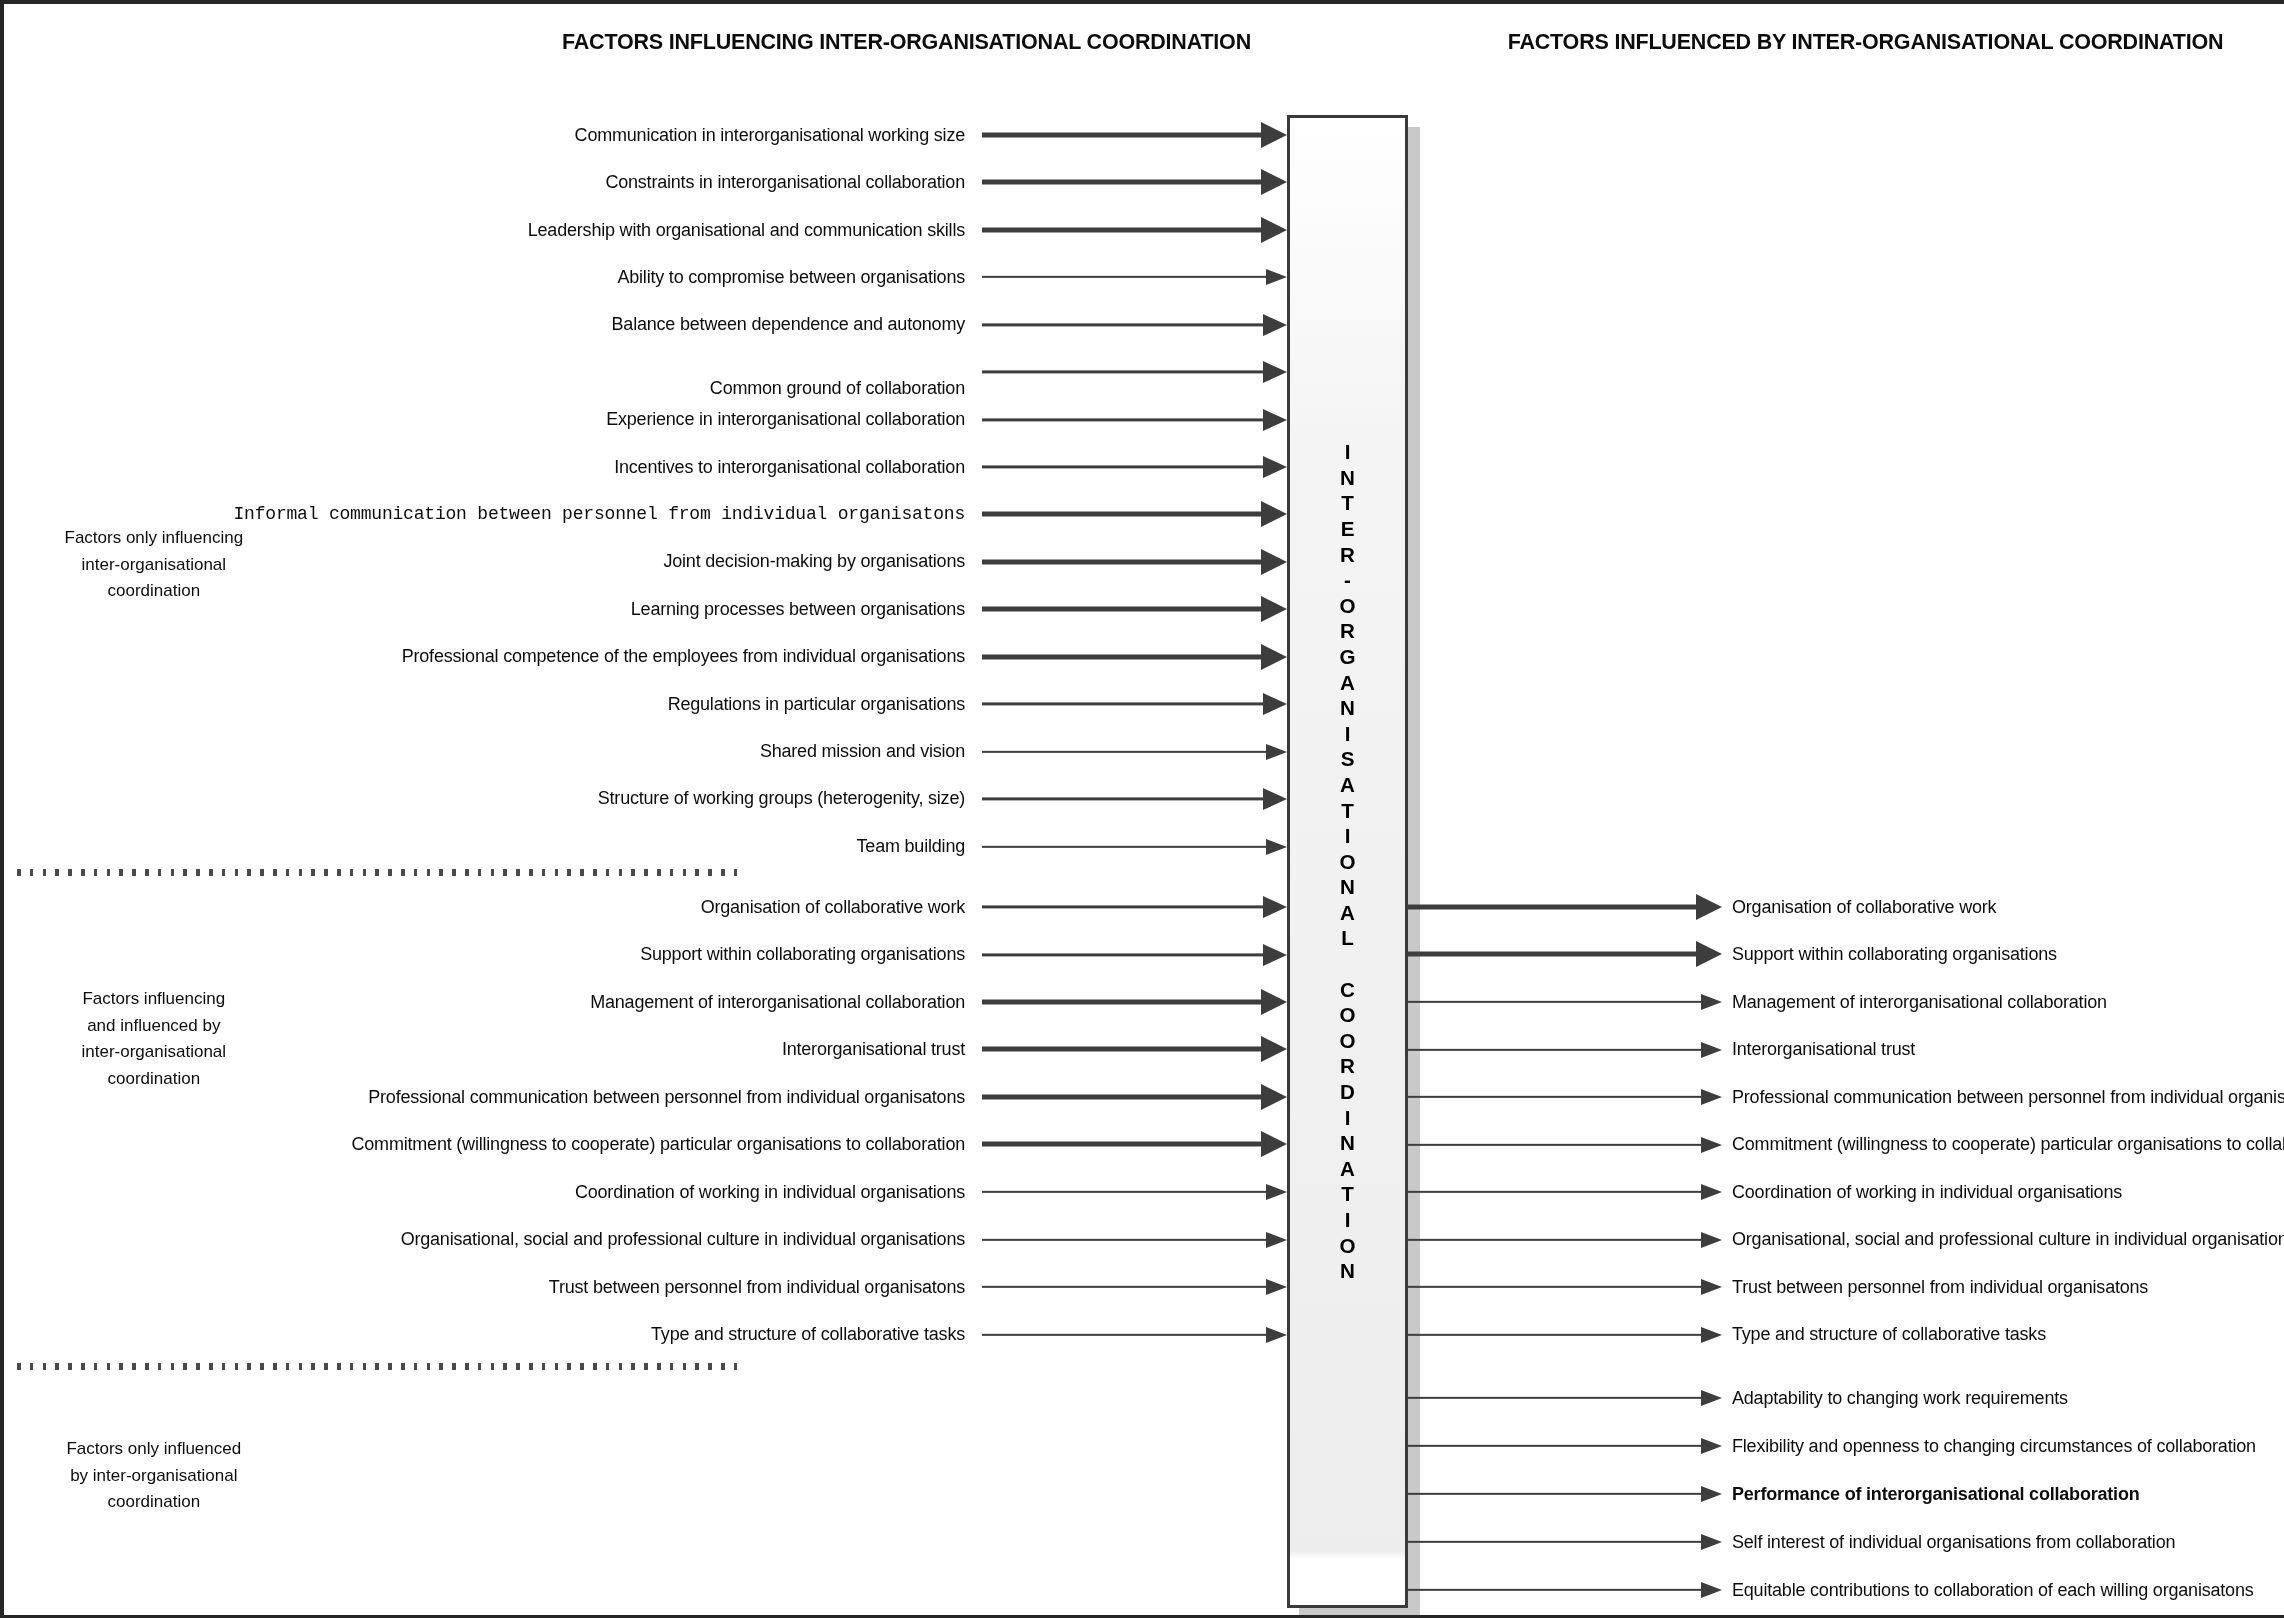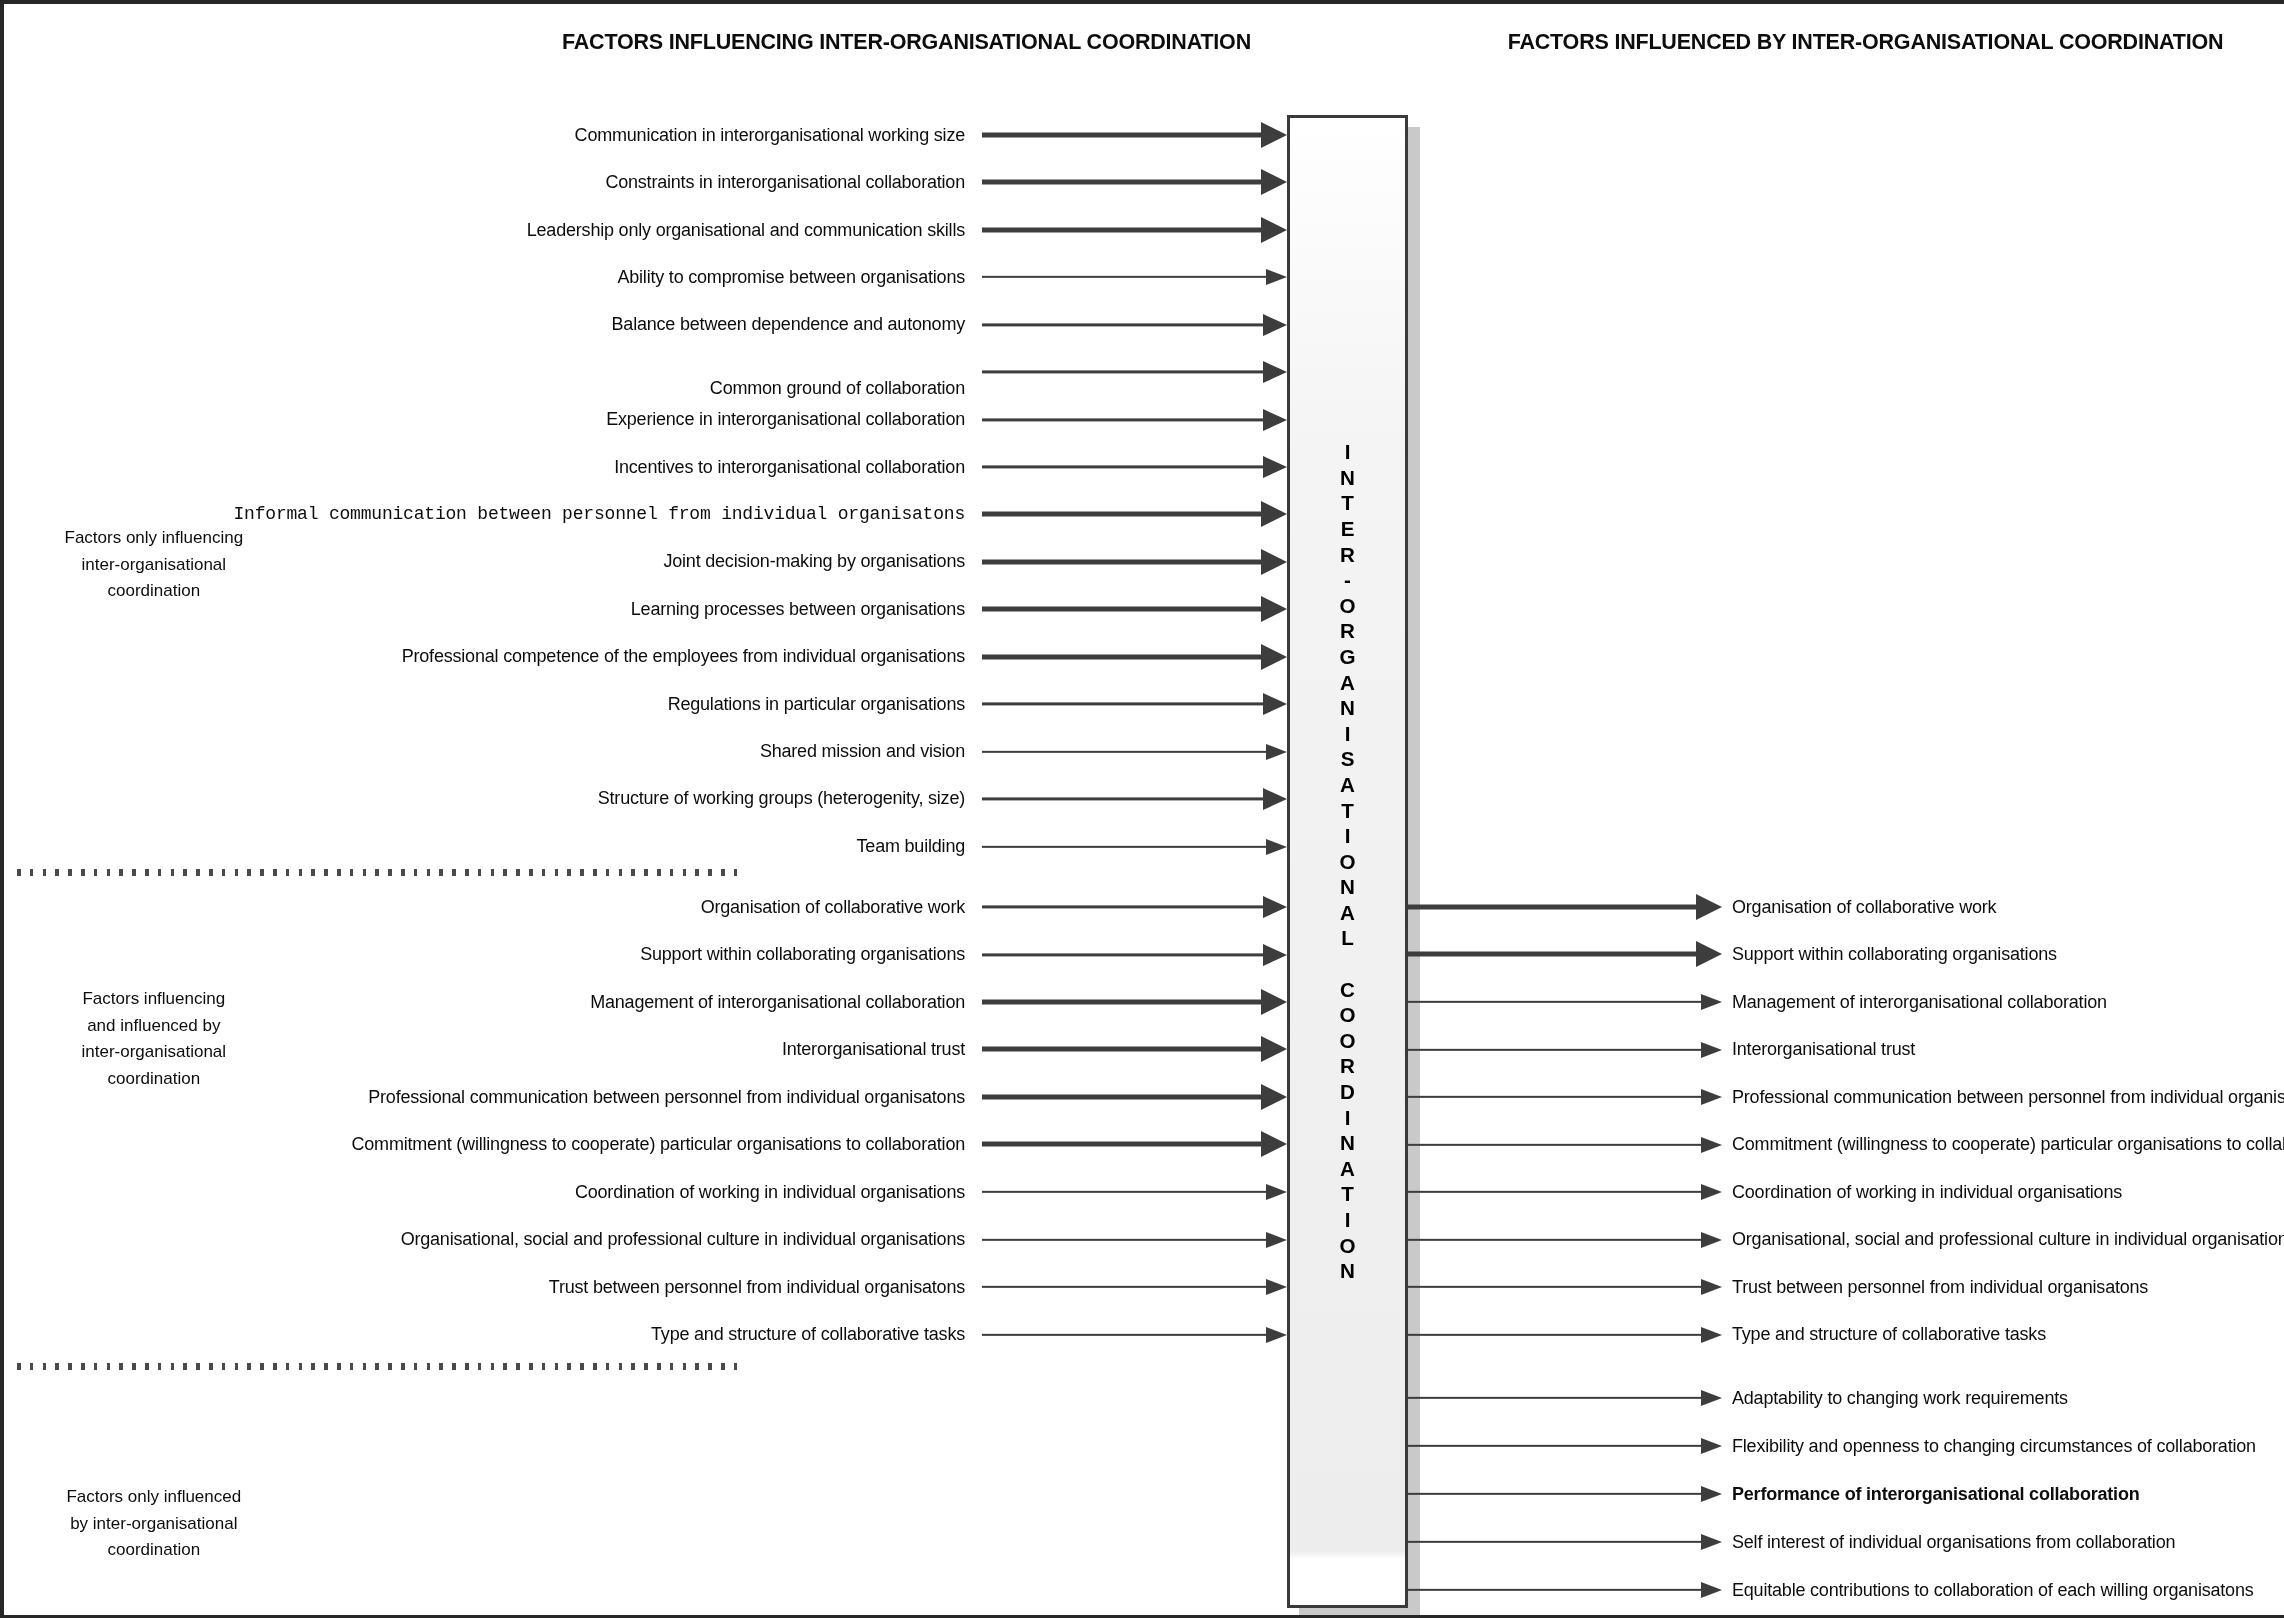--- a/index.html
+++ b/index.html
@@ -14,21 +14,21 @@
        box-shadow:12px 12px 0 var(--shadow,#c9c9c9);
        display:flex;flex-direction:column;justify-content:center;align-items:center}
   .bar-letter{font-size:20.6px;font-weight:bold;line-height:25.6px;color:#000;text-align:center;width:100%}
   .dotted{position:absolute;left:12.8px;width:726px;height:6.9px;
           background:repeating-linear-gradient(90deg,#4a4a4a 0 3.7px,transparent 3.7px 12.8px)}
   #dot1{top:865px}
   #dot2{top:1359px}
   .group-label{position:absolute;left:12.8px;width:274px;text-align:center;font-size:17px;line-height:26.5px;color:#0d0d0d}
   #gl-0{top:521px}
   #gl-1{top:982px}
-  #gl-2{top:1480px}
+  #gl-2{top:1432px}
   .flabel{position:absolute;white-space:nowrap;font-size:18px;line-height:23px;letter-spacing:-0.2px;color:#0d0d0d}
   .flabel-left{right:1514px;text-align:right}
   .flabel-right{left:1728px;text-align:left}
   .arrow{position:absolute}
   .shaft{position:absolute;left:0;top:50%;transform:translateY(-50%);background:var(--arrow,#3d3d3d)}
   .head{position:absolute;right:0;top:50%;transform:translateY(-50%);width:0;height:0}
 </style>
 </head>
 <body>
 
@@ -98,21 +98,21 @@
       <div class="flabel flabel-left" style="top: 120px;">Communication in interorganisational working size</div>
       <div class="arrow" style="left: 978px; top: 118px; width: 305px; height: 26.5px;">
         <div class="shaft" style="width: 281px; height: 5px;"></div>
         <div class="head" style="border-left: 26.5px solid rgb(61, 61, 61); border-top: 13.2px solid transparent; border-bottom: 13.2px solid transparent;"></div>
       </div>
       <div class="flabel flabel-left" style="top: 167px;">Constraints in interorganisational collaboration</div>
       <div class="arrow" style="left: 978px; top: 165px; width: 305px; height: 26.5px;">
         <div class="shaft" style="width: 281px; height: 5px;"></div>
         <div class="head" style="border-left: 26.5px solid rgb(61, 61, 61); border-top: 13.2px solid transparent; border-bottom: 13.2px solid transparent;"></div>
       </div>
-      <div class="flabel flabel-left" style="top: 215px;">Leadership only organisational and communication skills</div>
+      <div class="flabel flabel-left" style="top: 215px;">Leadership with organisational and communication skills</div>
       <div class="arrow" style="left: 978px; top: 213px; width: 305px; height: 26.5px;">
         <div class="shaft" style="width: 281px; height: 5px;"></div>
         <div class="head" style="border-left: 26.5px solid rgb(61, 61, 61); border-top: 13.2px solid transparent; border-bottom: 13.2px solid transparent;"></div>
       </div>
       <div class="flabel flabel-left" style="top: 262px;">Ability to compromise between organisations</div>
       <div class="arrow" style="left: 978px; top: 264px; width: 305px; height: 17.4px;">
         <div class="shaft" style="width: 287px; height: 2.3px;"></div>
         <div class="head" style="border-left: 21px solid rgb(61, 61, 61); border-top: 8.7px solid transparent; border-bottom: 8.7px solid transparent;"></div>
       </div>
       <div class="flabel flabel-left" style="top: 309px;">Balance between dependence and autonomy</div>

